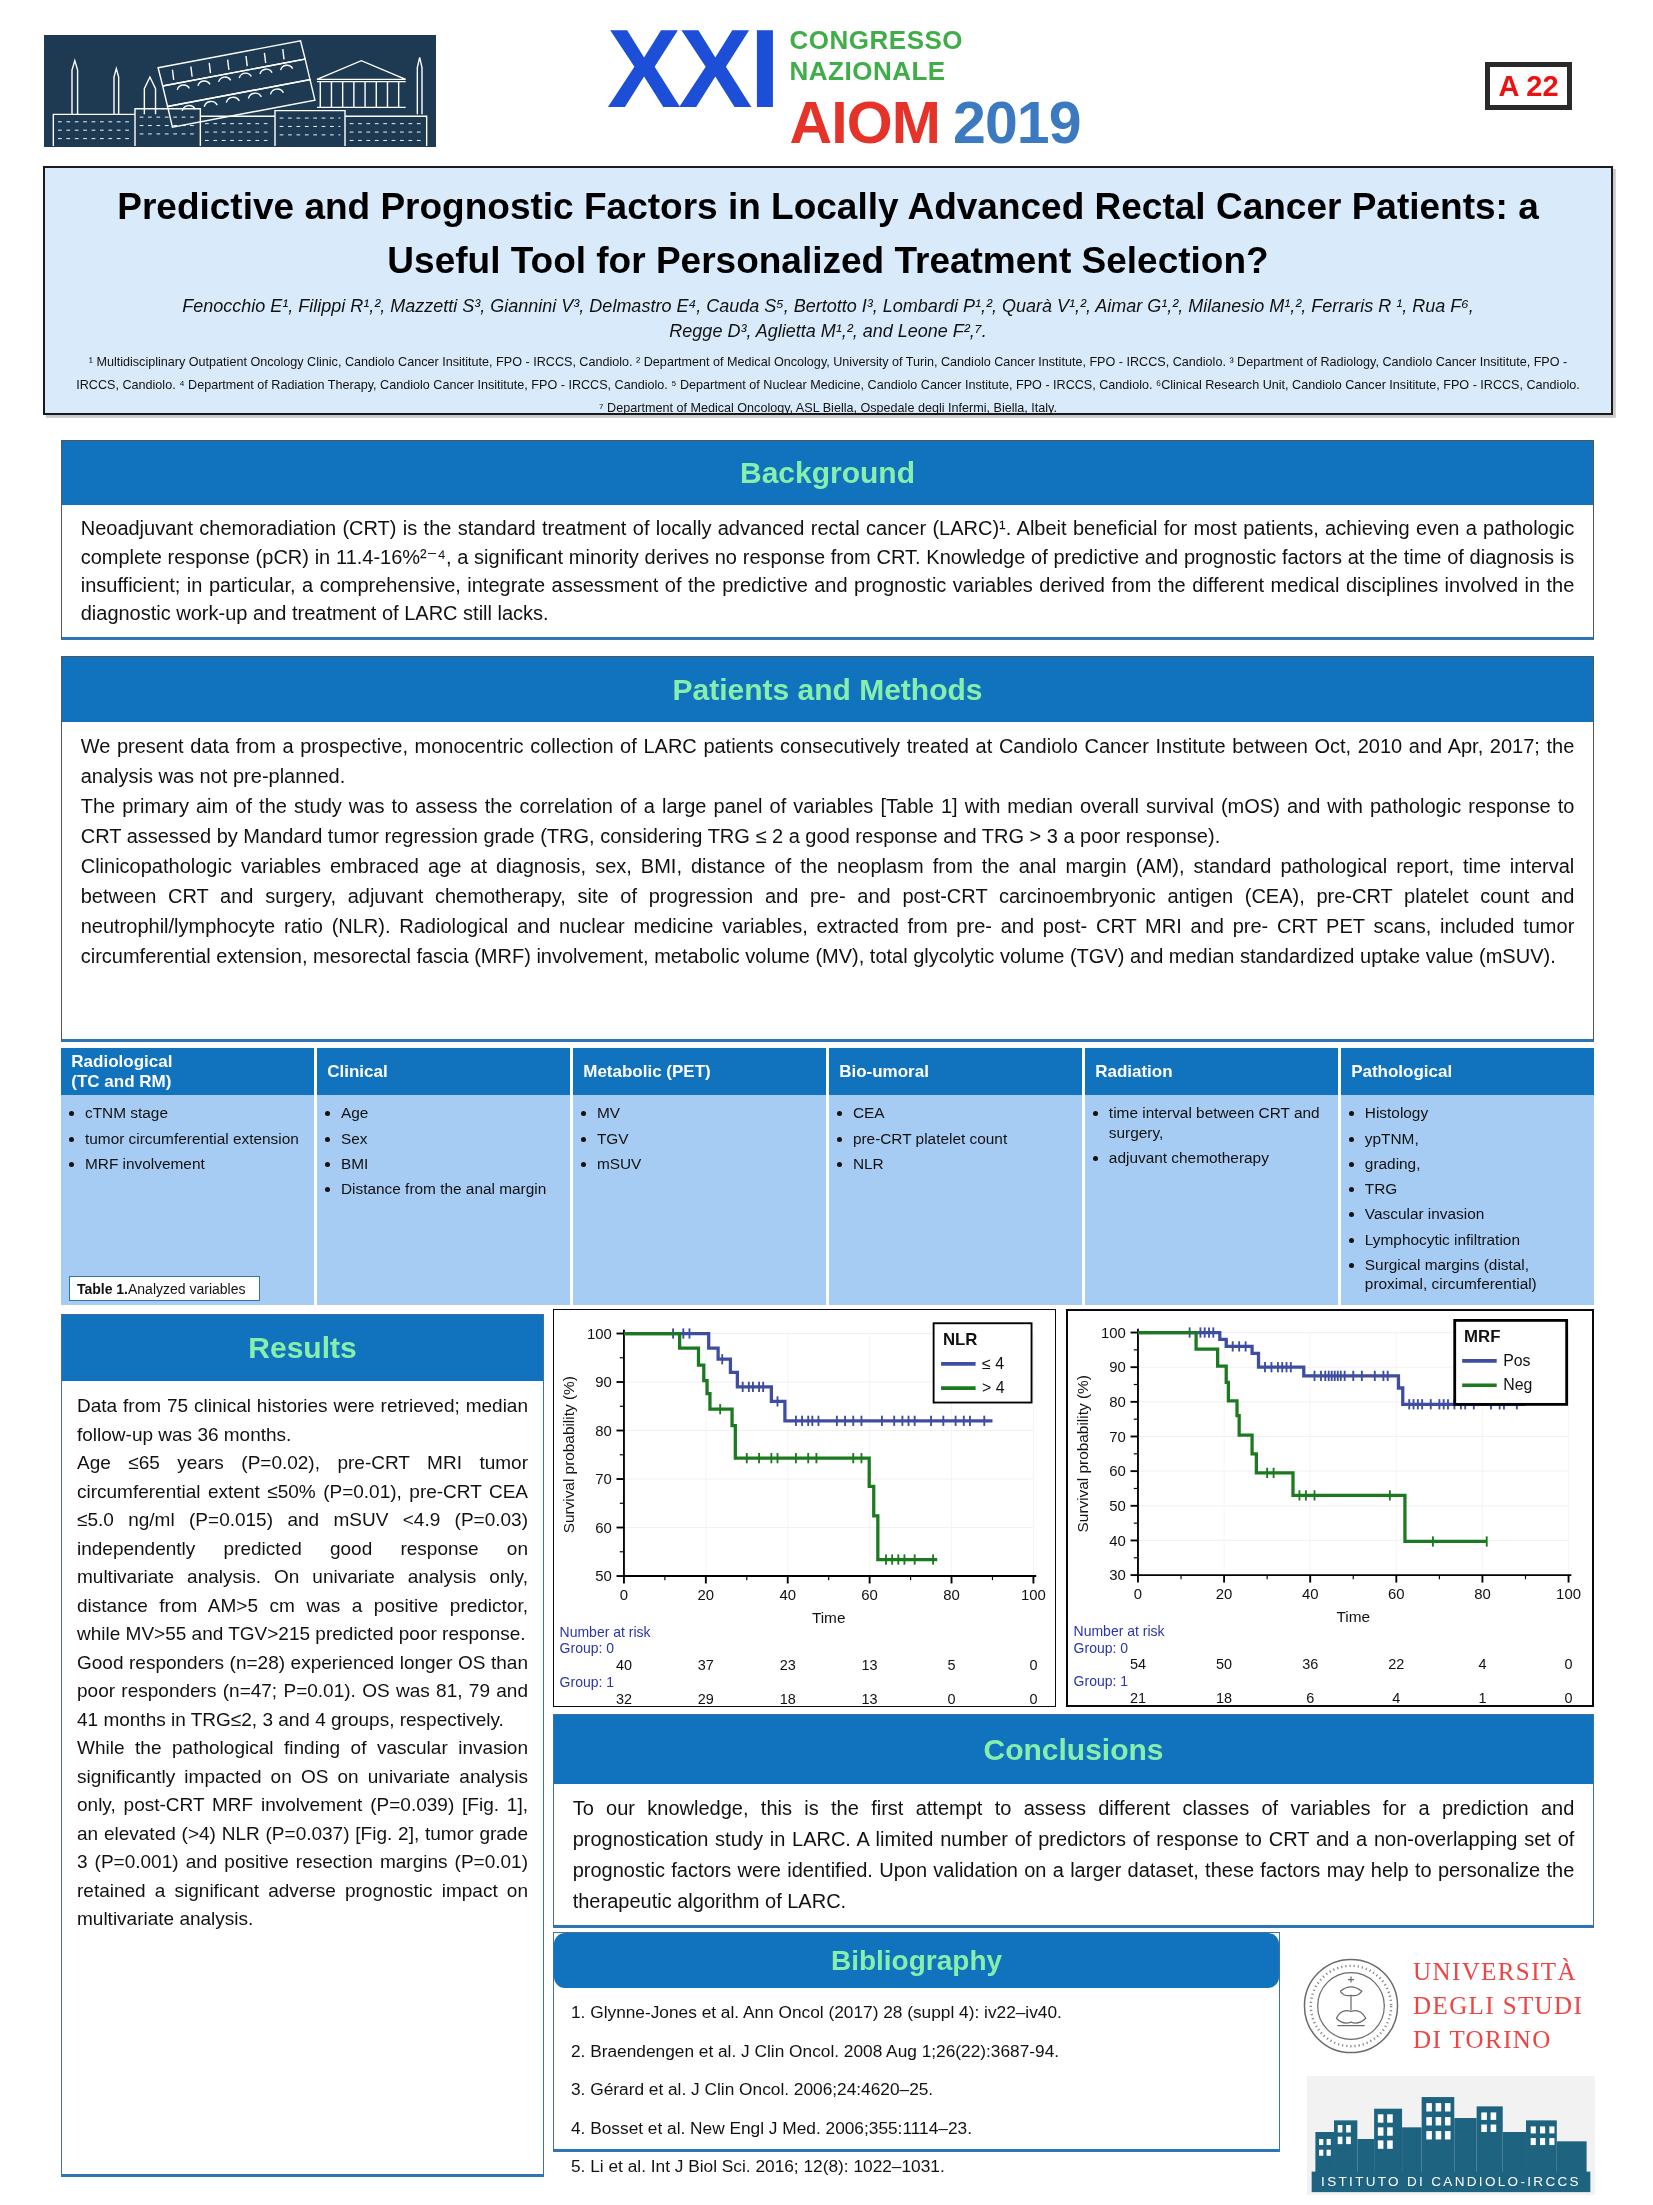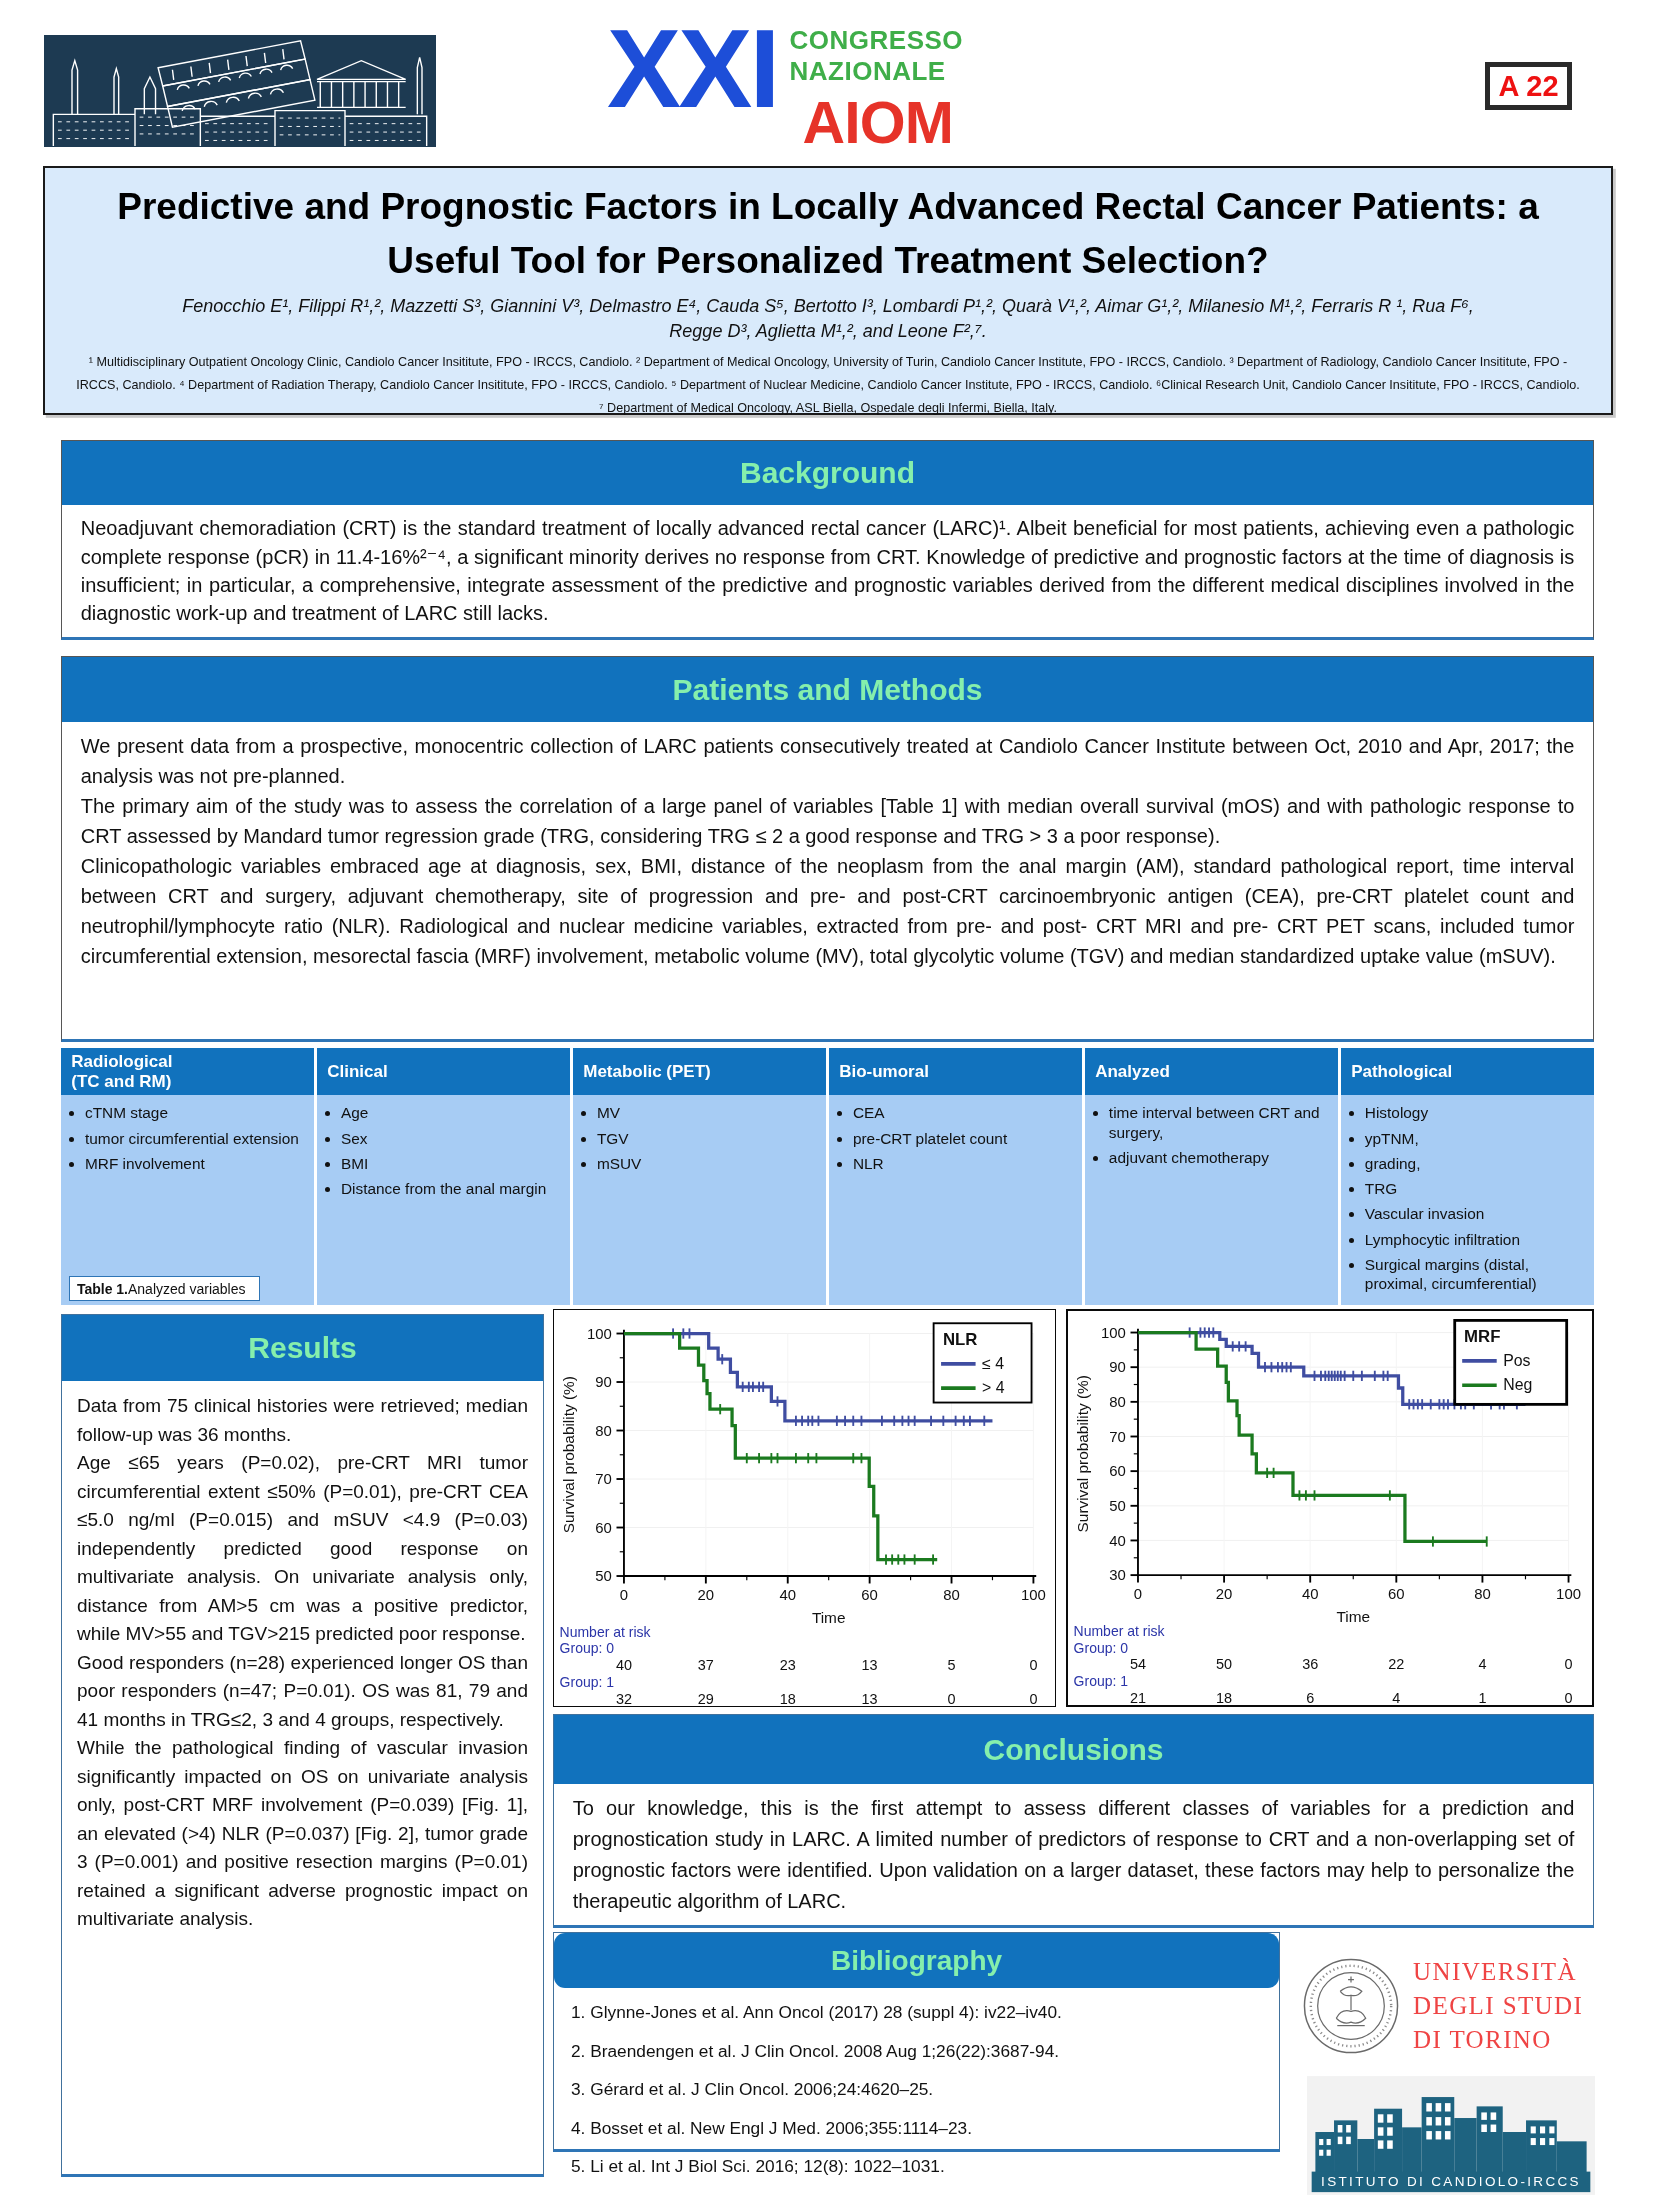--- a/index.html
+++ b/index.html
@@ -5,21 +5,21 @@
   html,body{margin:0;padding:0;background:#ffffff;}
   #poster{position:relative;width:1654px;height:2205px;background:#ffffff;overflow:hidden;
           font-family:"Liberation Sans","DejaVu Sans",sans-serif;color:#111;}
   .abs{position:absolute;box-sizing:border-box;}
   
   #left-logo{left:44px;top:35px;width:392px;height:112px;background:#1d3a52;}
   #center-logo{left:607px;top:16.3px;width:457px;height:121px;display:flex;align-items:flex-start;}
   #xxi{font-size:111px;line-height:107px;font-weight:bold;color:#1d4ed8;letter-spacing:-2.8px;}
   #congress-col{margin-left:12px;padding-top:8.4px;display:flex;flex-direction:column;}
   #congress-line{font-size:26px;font-weight:bold;color:#3fae49;letter-spacing:0.5px;}
-  #aiom-row{display:flex;align-items:baseline;margin-top:2.8px;flex-direction:column;}
+  #aiom-row{display:flex;align-items:baseline;margin-top:2.8px;}
   #aiom{font-size:59px;font-weight:bold;color:#e63329;letter-spacing:-0.9px;}
   #year{font-size:59px;font-weight:bold;color:#3b79c0;margin-left:13px;letter-spacing:-0.9px;}
   #a22-badge{left:1485px;top:62px;width:87px;height:48px;background:#fff;border:5.1px solid #2a2a2a;
              display:flex;align-items:center;justify-content:center;font-size:29px;font-weight:bold;color:#ee1111;}
   
   #title-box{left:43px;top:166px;width:1570px;height:249px;background:#d9eafb;border:2.3px solid #1a1a1a;
              box-shadow:2.8px 2.8px 0 #c9c9c9;text-align:center;padding:12px 28px;}
   #main-title{font-size:37px;font-weight:bold;line-height:1.45;color:#000;}
   .authors{font-size:18px;font-style:italic;margin-top:6.5px;line-height:1.35;}
   #affiliations{font-size:12.6px;line-height:1.85;margin-top:7.5px;}
@@ -162,21 +162,21 @@
           <div class="t-head">Bio-umoral</div>
           <div class="t-body">
             <ul>
               <li>CEA</li>
               <li>pre-CRT platelet count</li>
               <li>NLR</li>
             </ul>
           </div>
         </div>
         <div class="t-col">
-          <div class="t-head">Analyzed</div>
+          <div class="t-head">Radiation</div>
           <div class="t-body">
             <ul>
               <li>time interval between CRT and surgery,</li>
               <li>adjuvant chemotherapy</li>
             </ul>
           </div>
         </div>
         <div class="t-col">
           <div class="t-head">Pathological</div>
           <div class="t-body">

